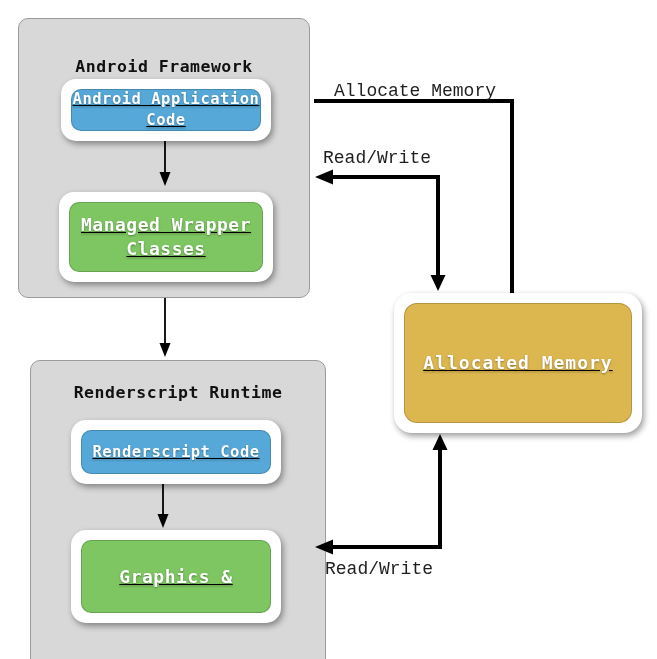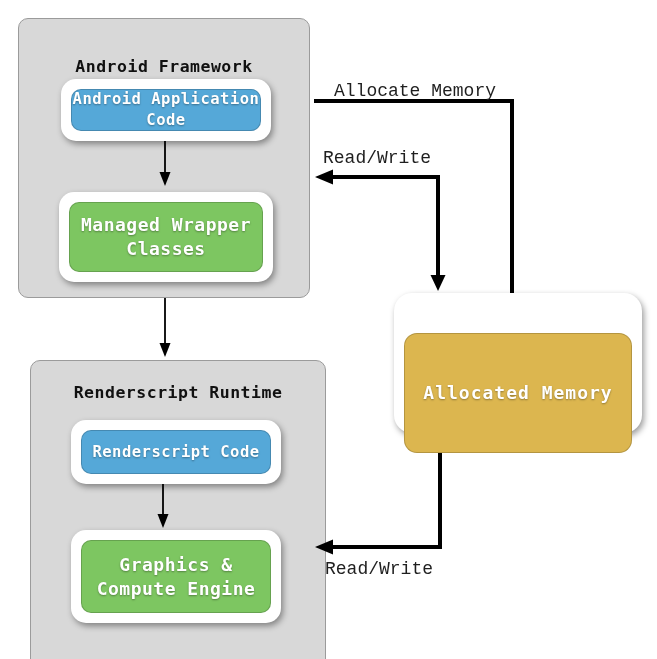--- a/index.html
+++ b/index.html
@@ -30,20 +30,21 @@
   }
   
   .node {
     position: absolute;
     background: #ffffff;
     border-radius: 15px;
     padding: 10px;
     box-sizing: border-box;
     box-shadow: 2px 3px 6px rgba(0,0,0,0.40);
     z-index: 2;
+    text-decoration: underline;
   }
   .node-inner {
     width: 100%; height: 100%;
     border-radius: 10px;
     border: 1px solid rgba(0,0,0,0.18);
     box-sizing: border-box;
     display: flex;
     flex-direction: column;
     align-items: center;
     justify-content: center;
@@ -135,27 +136,26 @@
 
     <div class="node" style="left:40px; top:59px; width:210px; height:64px;">
       <div class="node-inner fill-blue t-blue">
         <span>Renderscript Code</span>
       </div>
     </div>
 
     <div class="node" style="left:40px; top:169px; width:210px; height:93px;">
       <div class="node-inner fill-green t-green">
         <span>Graphics &amp;</span>
-        <span>Compute Engine</span>
       </div>
     </div>
   </div>
 
   <div class="node" style="left:394px; top:293px; width:248px; height:140px; border-radius:18px;">
-    <div class="node-inner fill-gold t-gold" style="border-radius:13px;margin-top:30px;">
+    <div class="node-inner fill-gold t-gold" style="border-radius:13px;">
       <span>Allocated Memory</span>
     </div>
   </div>
 
   <div class="conn-label" style="left:334px; top:81px;">Allocate Memory</div>
   <div class="conn-label" style="left:323px; top:148px;">Read/Write</div>
   <div class="conn-label" style="left:325px; top:559px;">Read/Write</div>
 
 </div>
 

